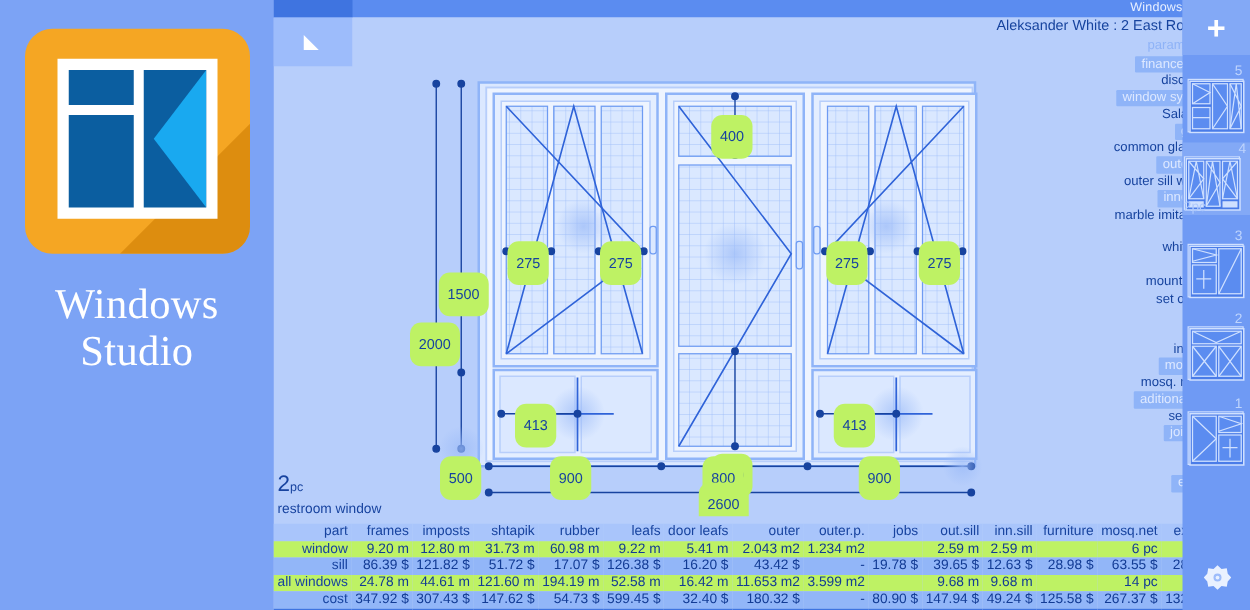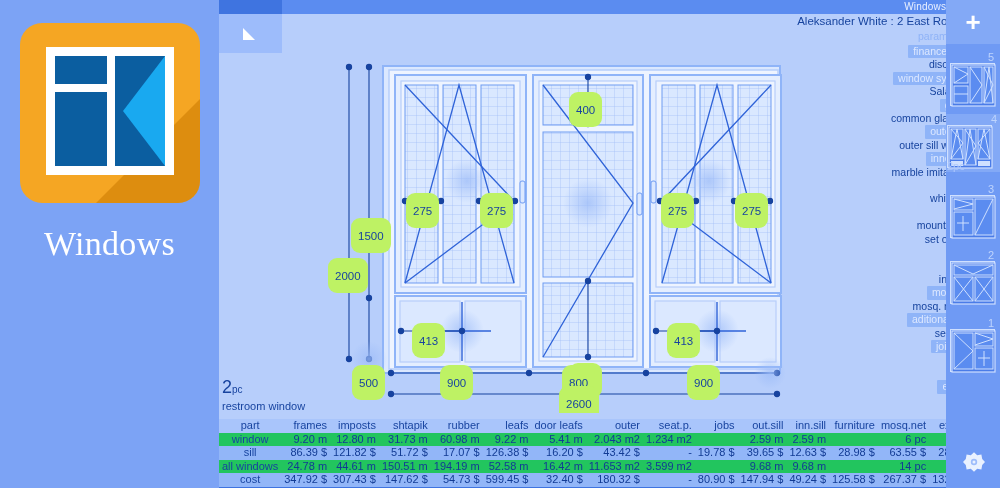--- a/index.html
+++ b/index.html
@@ -154,23 +154,23 @@
     position: absolute; left: 0; top: 419px; width: 781px; height: 69px;
     font-size: 11px; color: #123b94;
   }
   .table table { width: 100%; border-collapse: collapse; }
   .table th, .table td {
     padding: 0 3px; height: 13.5px; line-height: 13.5px; font-weight: normal;
     white-space: nowrap; text-align: right;
   }
   .table th { color: #17439f; background: #a9c5fb; }
   .table tr.r-head th:first-child,
-  .table tr td:first-child { text-align: center; color: #17439f; }
+  .table tr td:first-child { text-align: right; color: #17439f; }
   .table tr.alt td { background: #92b6f8; }
-  .table tr.plain td { background: #22c55e; margin-top: 47px; }
+  .table tr.plain td { background: #bef264; margin-top: 47px; }
   .table th.total-col, .table td.total-col {
     background: #c5d9fd; text-align: center; width: 92px; color: #123b94;
   }
   .table tr.alt td.total-col { background: #bdd3fc; }
   .table tr.r-head th.total-col { background: #cfe0fe; }
   .table .rowunder { border-bottom: 1px solid #3f74e0; }
 
   
   .rail {
     position: absolute; right: 0; top: 0; width: 54px; height: 488px;
@@ -218,20 +218,21 @@
       <div class="app-glyph">
         <div class="col-l">
           <div class="cl-top"></div>
           <div class="cl-bot"></div>
         </div>
         <div class="col-r"></div>
       </div>
     </div>
     <div class="app-name">
       <div>Windows</div>
+      <div>Studio</div>
     </div>
   </div>
 
   <div class="app-window">
 
     <div class="titlebar">
       <div class="tb-left"></div>
       <div class="tb-title">Windows Studio V23</div>
     </div>
 
@@ -442,21 +443,21 @@
         <thead>
             <tr class="r-head" id="tbl-head">
               <th>part</th>
               <th>frames</th>
               <th>imposts</th>
               <th>shtapik</th>
               <th>rubber</th>
               <th>leafs</th>
               <th>door leafs</th>
               <th>outer</th>
-              <th>seat.p.</th>
+              <th>outer.p.</th>
               <th>jobs</th>
               <th>out.sill</th>
               <th>inn.sill</th>
               <th>furniture</th>
               <th>mosq.net</th>
               <th>ex</th>
               <th class="total-col">Total</th>
             </tr>
           </thead>
         <tbody id="tbl-body">
@@ -493,21 +494,21 @@
               <td>12.63 $</td>
               <td>28.98 $</td>
               <td>63.55 $</td>
               <td>28</td>
               <td class="total-col">671.49 (-3%)</td>
             </tr>
             <tr class="plain">
               <td>all windows</td>
               <td>24.78 m</td>
               <td>44.61 m</td>
-              <td>150.51 m</td>
+              <td>121.60 m</td>
               <td>194.19 m</td>
               <td>52.58 m</td>
               <td>16.42 m</td>
               <td>11.653 m2</td>
               <td>3.599 m2</td>
               <td></td>
               <td>9.68 m</td>
               <td>9.68 m</td>
               <td></td>
               <td>14 pc</td>

